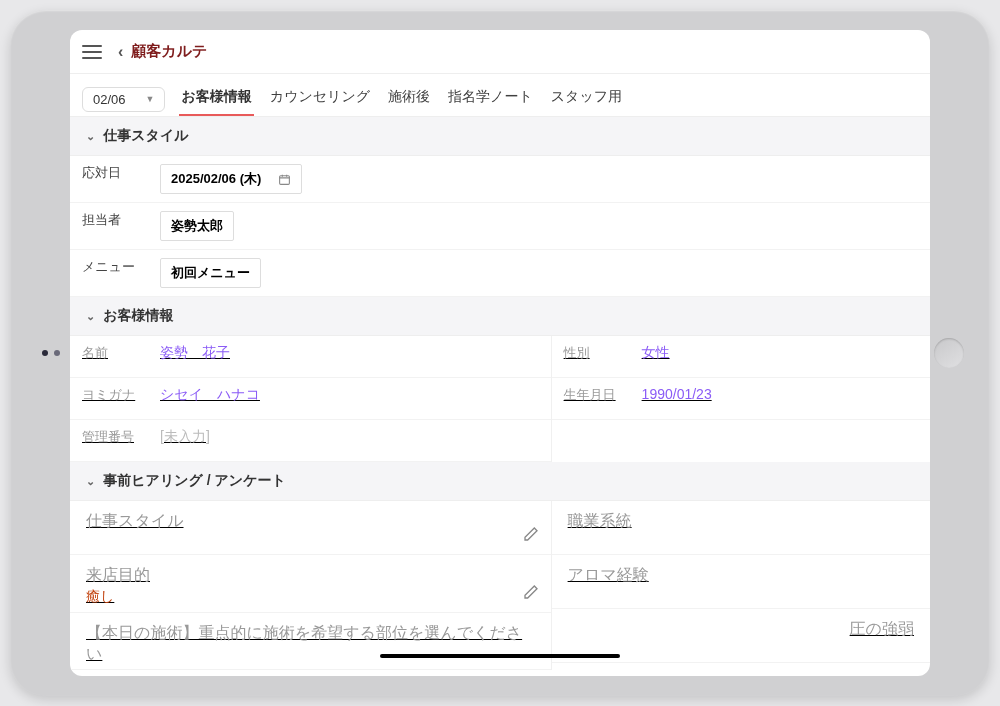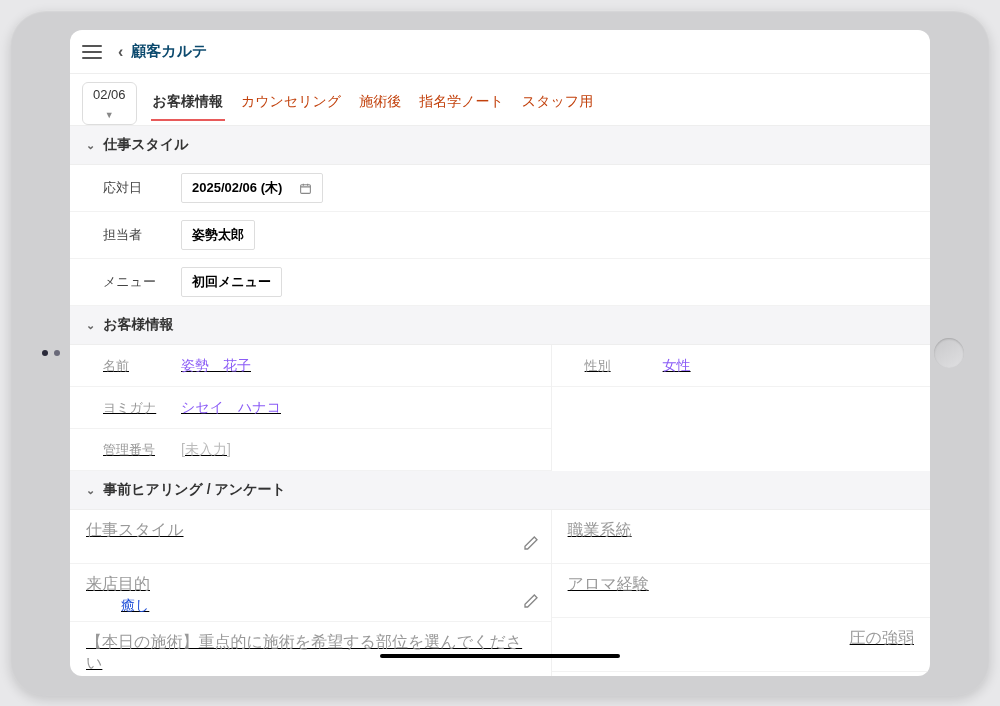--- a/index.html
+++ b/index.html
@@ -80,48 +80,47 @@
 .back-chevron {
   font-size: 16px;
   color: #555;
   margin-right: 8px;
   cursor: pointer;
   font-weight: bold;
 }
 .page-title {
   font-size: 15px;
   font-weight: 600;
-  color: #0c4a6e;
+  color: #7f1d1d;
 }
 .tabs-row {
   display: flex;
   align-items: center;
   padding: 8px 12px 0 12px;
   gap: 14px;
   border-bottom: 1px solid #eee;
 }
 .date-pill {
   display: inline-flex;
   align-items: center;
-  gap: 8px;
+  gap: 20px;
   border: 1px solid #ddd;
   border-radius: 6px;
   padding: 4px 10px;
   font-size: 13px;
   color: #333;
   cursor: pointer;
-  flex-direction: column;
 }
 .date-pill .caret {
   font-size: 9px;
   color: #888;
 }
 .tab {
   font-size: 14px;
-  color: #c2410c;
+  color: #404040;
   padding: 6px 2px 10px 2px;
   cursor: pointer;
   position: relative;
 }
 .tab.active {
   color: #333;
   font-weight: 600;
 }
 .tab.active::after {
   content: "";
@@ -143,22 +142,22 @@
   color: #333;
   border-bottom: 1px solid #eee;
   cursor: pointer;
 }
 .section-header .chev {
   font-size: 11px;
   color: #666;
 }
 .form-row {
   display: flex;
-  align-items: center;
-  padding: 8px 33px;
+  align-items: flex-start;
+  padding: 8px 12px;
   border-bottom: 1px solid #f2f2f2;
   min-height: 42px;
 }
 .form-label {
   width: 78px;
   font-size: 13px;
   color: #444;
   font-weight: 500;
 }
 .form-label.light {
@@ -204,22 +203,21 @@
   position: relative;
   min-height: 54px;
 }
 .hearing-label {
   font-size: 16px;
   color: #999;
   margin-bottom: 2px;
 }
 .hearing-value {
   font-size: 14px;
-  color: #1d4ed8;
-  margin-left: 35px;
+  color: #c2410c;
 }
 .hearing-edit {
   position: absolute;
   right: 12px;
   bottom: 8px;
   cursor: pointer;
 }
 .scroll-area {
   height: calc(100% - 44px);
   overflow-y: auto;
@@ -320,20 +318,24 @@
           </div>
           <div class="form-row">
             <div class="form-label light">管理番号</div>
             <div class="form-value placeholder">[未入力]</div>
           </div>
         </div>
         <div class="col-right">
           <div class="form-row">
             <div class="form-label light">性別</div>
             <div class="form-value">女性</div>
+          </div>
+          <div class="form-row">
+            <div class="form-label light">生年月日</div>
+            <div class="form-value">1990/01/23</div>
           </div>
         </div>
       </div>
 
       <div class="section-header">
         <span class="chev">⌄</span>
         <span>事前ヒアリング / アンケート</span>
       </div>
 
       <div class="two-col">

